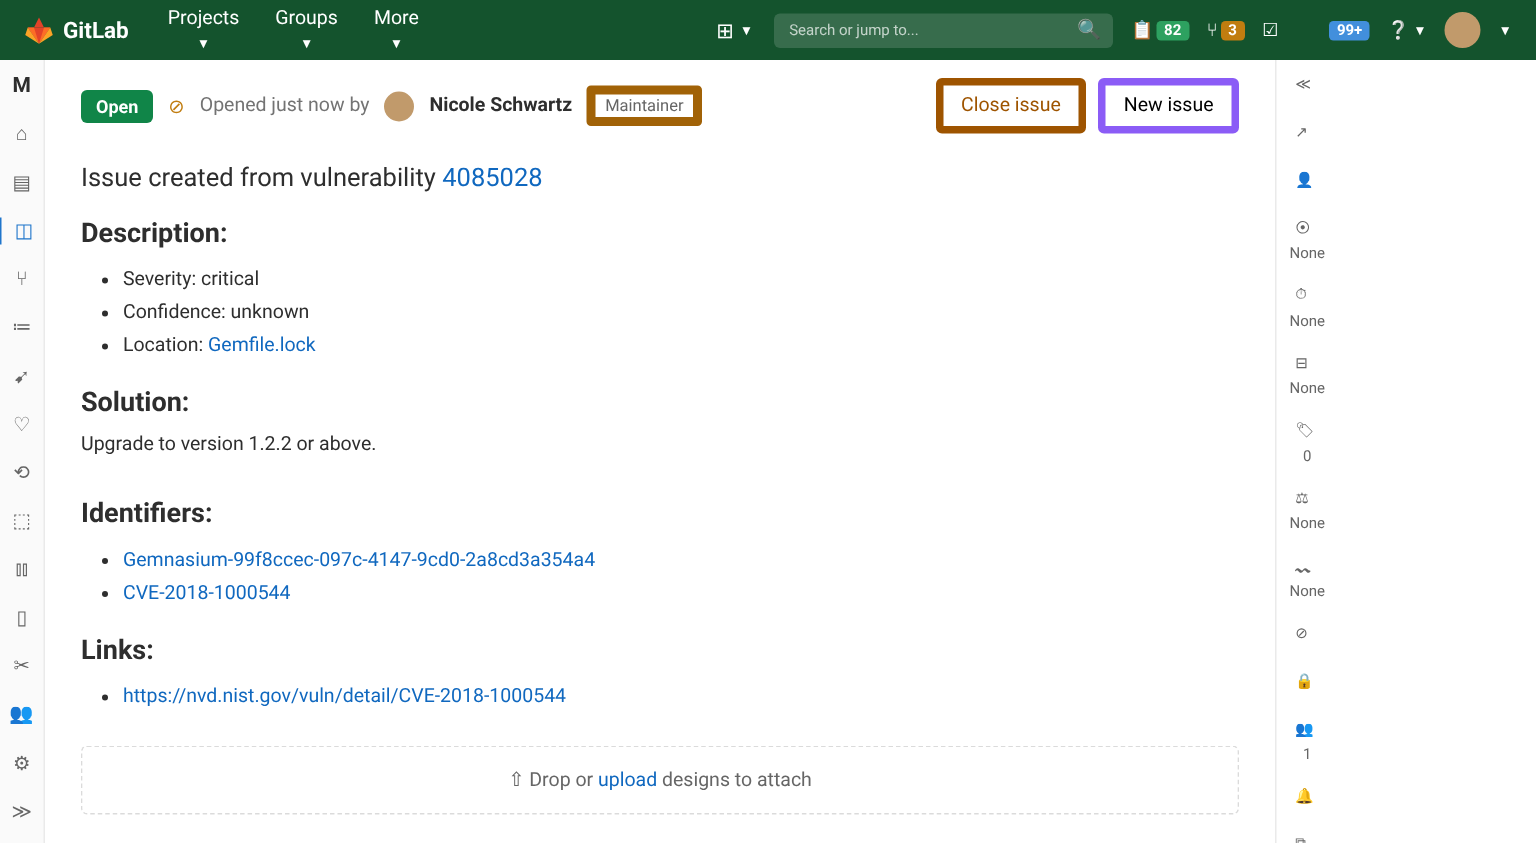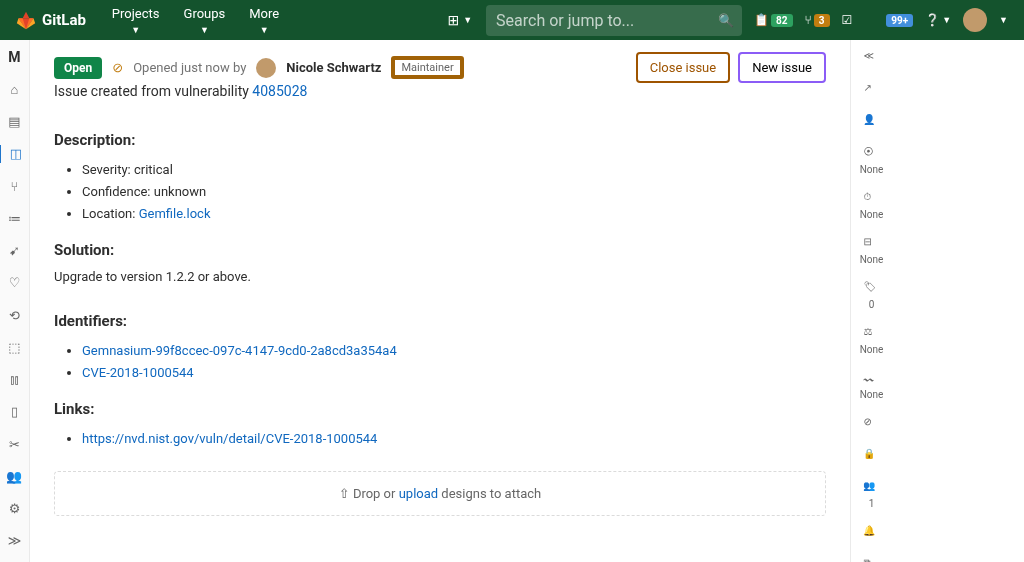--- a/index.html
+++ b/index.html
@@ -6,55 +6,55 @@
 body { background:#fff; color:#2e2e2e; font-size:13px; }
 a { color:#1068bf; text-decoration:none; }
 .topbar { background:#14532d; height:40px; display:flex; align-items:center; padding:0 16px; color:#fff; }
 .logo { display:flex; align-items:center; gap:6px; font-weight:bold; font-size:15px; }
 .logo-icon { width:20px; height:20px; }
 .topnav { display:flex; gap:4px; margin-left:16px; }
 .topnav-item { color:#fff; padding:6px 10px; cursor:pointer; font-size:13px; display:flex; align-items:center; gap:4px;flex-direction:column; }
 .chev { font-size:9px; }
 .spacer { flex:1; }
 .search-wrap { position:relative; }
-.search-input { background:rgba(255,255,255,0.15); border:none; border-radius:4px; padding:6px 32px 6px 10px; width:256px; color:#fff; font-size:16px; }
+.search-input { background:rgba(255,255,255,0.15); border:none; border-radius:4px; padding:6px 32px 6px 10px; width:226px; color:#fff; font-size:10px; }
 .search-input::placeholder { color:rgba(255,255,255,0.7); }
 .search-icon { position:absolute; right:8px; top:50%; transform:translateY(-50%); color:rgba(255,255,255,0.7); font-size:13px; }
 .top-right { display:flex; align-items:center; gap:12px; margin-left:12px; }
 .counter { display:flex; align-items:center; gap:2px; color:#fff; font-size:12px; }
 .badge-green { background:#2da160; border-radius:3px; padding:1px 5px; font-size:10px; font-weight:bold; }
 .badge-orange { background:#c17d10; border-radius:3px; padding:1px 5px; font-size:10px; font-weight:bold; }
 .badge-blue { background:#428fdc; border-radius:3px; padding:1px 5px; font-size:10px; font-weight:bold;margin-left:32px; }
 .avatar-sm { width:24px; height:24px; border-radius:50%; background:#c19a6b; display:inline-block; }
 .plus-box { color:#fff; font-size:14px; margin-right:14px; display:flex; align-items:center; gap:4px; }
 
 .layout { display:flex; height:calc(100vh - 40px); }
 .leftbar { width:30px; background:#fafafa; border-right:1px solid #eaeaea; display:flex; flex-direction:column; align-items:center; padding-top:8px; gap:14px; }
 .leftbar-item { width:20px; height:20px; color:#666; cursor:pointer; display:flex; align-items:center; justify-content:center; }
 .leftbar-item.active { color:#1f75cb; border-left:3px solid #1f75cb; width:30px; padding-left:3px; margin-left:-3px; }
 .leftbar-letter { font-weight:bold; font-size:14px; color:#2e2e2e; }
 .leftbar .bottom { margin-top:auto; margin-bottom:12px; }
 
 .main { flex:1; overflow-y:auto; padding:12px 24px 40px 24px; max-width:820px; }
 .breadcrumb { font-size:12px; color:#666; margin-bottom:12px; }
 .breadcrumb span { margin:0 5px; }
-.issue-header { display:flex; align-items:center; gap:10px; }
+.issue-header { display:flex; align-items:center; gap:10px; margin-bottom:20px; }
 .status-open { background:#108548; color:#fff; padding:4px 10px; border-radius:4px; font-size:12px; font-weight:bold; }
 .conf-icon { color:#c17d10; }
 .opened-text { font-size:13px; color:#737373; }
 .author { font-weight:bold; }
-.maint-badge { border:4px solid #a16207; border-radius:3px; padding:1px 6px; font-size:11px; color:#666; }
+.maint-badge { border:6px solid #a16207; border-radius:3px; padding:1px 6px; font-size:11px; color:#666; }
 .header-actions { margin-left:auto; display:flex; gap:8px; }
-.btn { border:2px solid #8b5cf6; background:#fff; padding:6px 12px; border-radius:4px; font-size:13px; cursor:pointer; }
+.btn { border:5px solid #8b5cf6; background:#fff; padding:6px 12px; border-radius:4px; font-size:13px; cursor:pointer; }
 .btn-warn { border-color:#9e5400; color:#9e5400; }
 .title-row { display:flex; align-items:center; margin-bottom:12px; }
 .issue-title { font-size:24px; font-weight:bold; flex:1; }
 .edit-btn { border:1px solid #dbdbdb; padding:6px 10px; border-radius:4px; cursor:pointer; }
-.subtitle { font-size:14px; margin-bottom:32px; }
-.section-head { font-weight:bold; font-size:15px; margin-bottom:10px; }
+.subtitle { font-size:17px; margin-bottom:16px; }
+.section-head { font-weight:bold; font-size:18px; margin-bottom:10px; }
 .content ul { padding-left:28px; margin-bottom:16px; }
 .content li { font-size:13px; line-height:1.7; }
 .content p { font-size:13px; margin-bottom:28px; }
 .design-drop { border:1px dashed #dbdbdb; border-radius:4px; padding:14px; text-align:center; font-size:13px; color:#666; margin:20px 0 16px 0; }
 
 .rightbar { width:42px; border-left:1px solid #eaeaea; display:flex; flex-direction:column; align-items:center; padding-top:10px; gap:16px; font-size:10px; color:#666; }
 .rightbar-item { display:flex; flex-direction:column; align-items:center; gap:2px; cursor:pointer; }
 .rightbar-item svg, .rightbar-item span.ico { width:16px; height:16px; }
 </style>
 </head>

